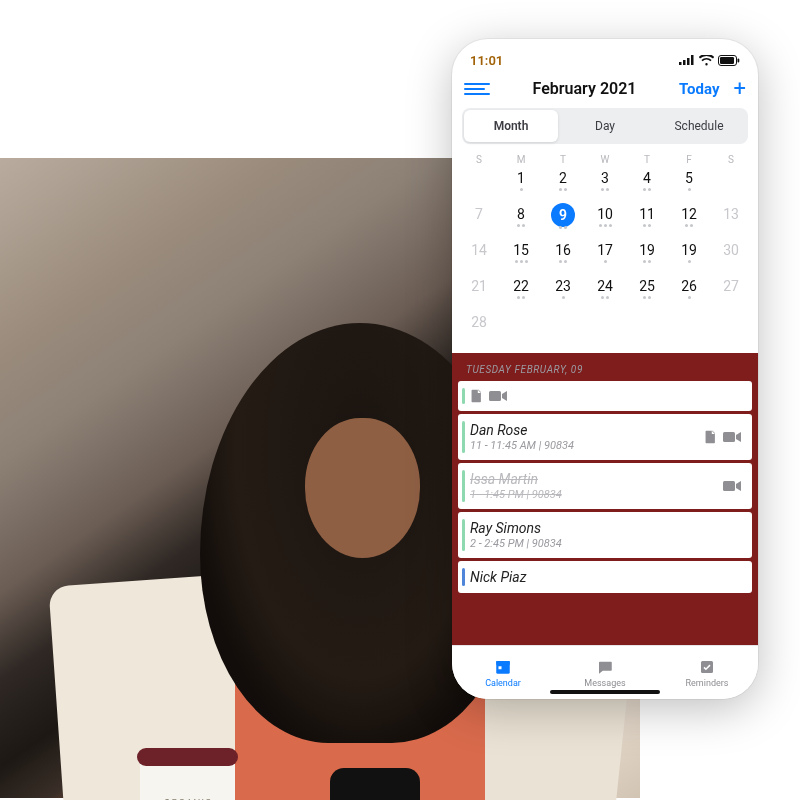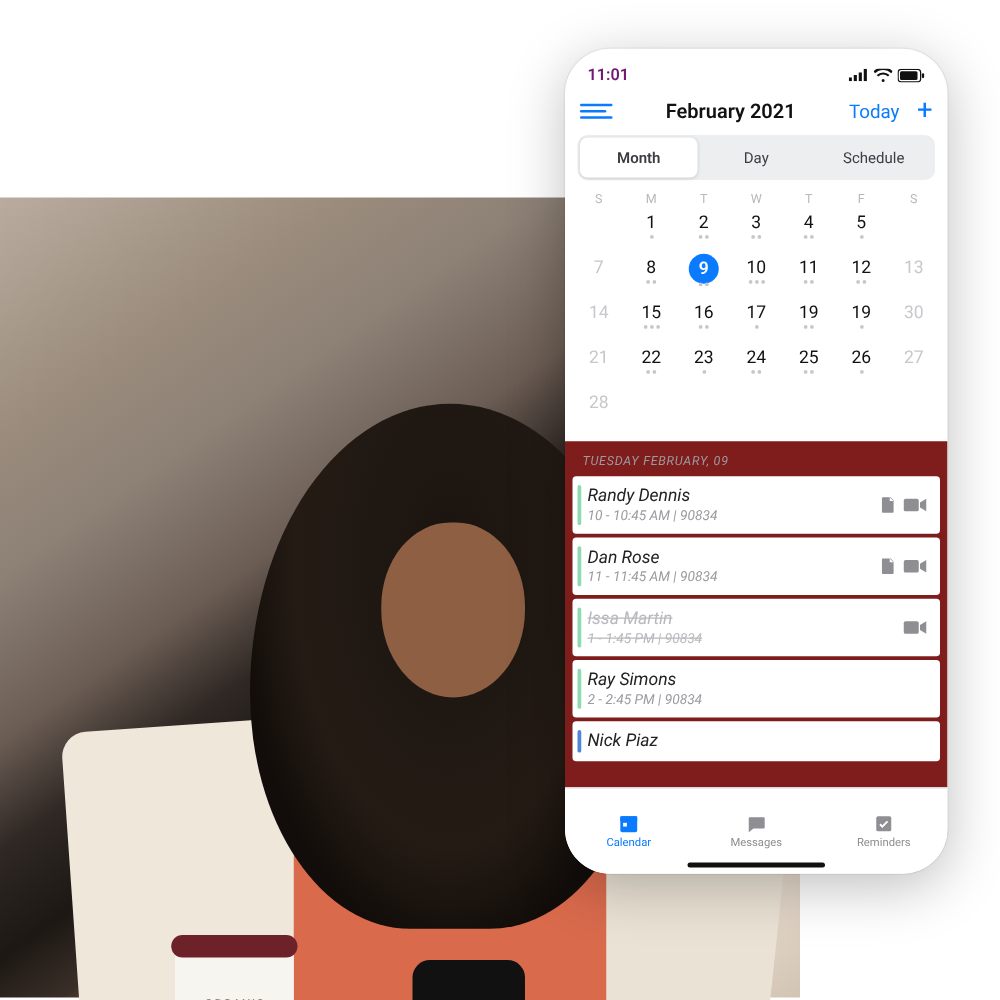--- a/index.html
+++ b/index.html
@@ -64,33 +64,33 @@
     box-shadow: 0 10px 45px rgba(0,0,0,.25), 0 0 0 1px rgba(0,0,0,.05);
     overflow: hidden;
     display: flex;
     flex-direction: column;
   }
 
   .statusbar {
     height: 34px;
     padding: 8px 18px 0;
     display: flex; justify-content: space-between; align-items: center;
-    font-size: 13px; font-weight: 600; color:#701a75;
+    font-size: 13px; font-weight: 600; color:#a16207;
   }
   .status-icons { display:flex; gap:4px; align-items:center; color:#111; }
   .status-icons svg { display:block; }
 
   .topbar {
     display:flex; align-items:center; padding: 6px 12px; gap:8px;
   }
   .hamburger { width:26px; display:flex; flex-direction:column; gap:3px; cursor:pointer; }
   .hamburger span { height:2px; background:#0a7aff; border-radius:2px; }
   .hamburger span:nth-child(2){width:80%;}
   .title { flex:1; text-align:center; font-weight:600; font-size:16px; color:#111; }
-  .today { color:#0a7aff; font-weight:400; font-size:15px; cursor:pointer;}
+  .today { color:#0a7aff; font-weight:700; font-size:15px; cursor:pointer;}
   .plus  { color:#0a7aff; font-weight:400; font-size:22px; line-height:18px; margin-left:6px; cursor:pointer;}
 
   .seg { margin:4px 10px 8px; display:flex; background:#eceef0; border-radius:8px; padding:2px; }
   .seg div { flex:1; text-align:center; font-size:12px; padding:9px 0; color:#3c3c43; border-radius:6px; cursor:pointer;}
   .seg .on { background:#fff; box-shadow:0 1px 3px rgba(0,0,0,.12); font-weight:600;}
 
   .weekdays { display:grid; grid-template-columns:repeat(7,1fr); padding:0 6px; }
   .weekdays span { text-align:center; font-size:10px; color:#b8b8bd; padding:2px 0;}
 
   .grid { display:grid; grid-template-columns:repeat(7,1fr); padding:0 6px 8px; row-gap:2px; }
@@ -117,21 +117,21 @@
   .appt .bar.blue{background:#4f86d9;}
   .appt-body{ flex:1; min-width:0;}
   .appt-name{ font-size:14px; color:#222;}
   .appt-sub{ font-size:11px; color:#9a9aa0; margin-top:1px;}
   .appt.cancelled .appt-name,
   .appt.cancelled .appt-sub{ text-decoration:line-through; color:#b8b8bd;}
   .appt-icons{ display:flex; gap:6px; color:#8e8e93; align-items:center;}
   .appt-icons svg{height:14px;}
 
   .tabbar{
-    height:69px; border-top:1px solid #e5e5ea; display:flex;
+    height:54px; border-top:1px solid #e5e5ea; display:flex;
     background:#fff;
   }
   .tab{ flex:1; display:flex; flex-direction:column; align-items:center; justify-content:center; gap:2px; font-size:9px; color:#8e8e93; cursor:pointer;}
   .tab.active{ color:#0a7aff; }
   .tab svg{ height:18px;}
 
   .home-ind{ position:absolute; bottom:5px; left:50%; transform:translateX(-50%); width:110px; height:4px; border-radius:3px; background:#111;}
 </style>
 </head>
 <body>
@@ -376,24 +376,20 @@
       <div class="cell">
         <div class="num"></div>
       </div>
     </div>
 
   <div class="list-area">
     <div class="section-label">TUESDAY FEBRUARY, 09</div>
     <div id="appts">
         <div class="appt">
           <div class="bar green"></div>
-          <div class="appt-body">
-            <div class="appt-name">Randy Dennis</div>
-            <div class="appt-sub">10 - 10:45 AM  |  90834</div>
-          </div>
           <div class="appt-icons">
             <svg viewBox="0 0 16 18" fill="currentColor">
               <path d="M3 1h8l3 3v12a1 1 0 01-1 1H3a1 1 0 01-1-1V2a1 1 0 011-1zM10 1v4h4"></path>
               <rect x="5" y="8" width="6" height="1.2"></rect>
               <rect x="5" y="11" width="6" height="1.2"></rect>
             </svg>
             <svg viewBox="0 0 20 14" fill="currentColor">
               <rect x="1" y="2" width="12" height="10" rx="1.5"></rect>
               <path d="M14 5l5-3v10l-5-3z"></path>
             </svg>

